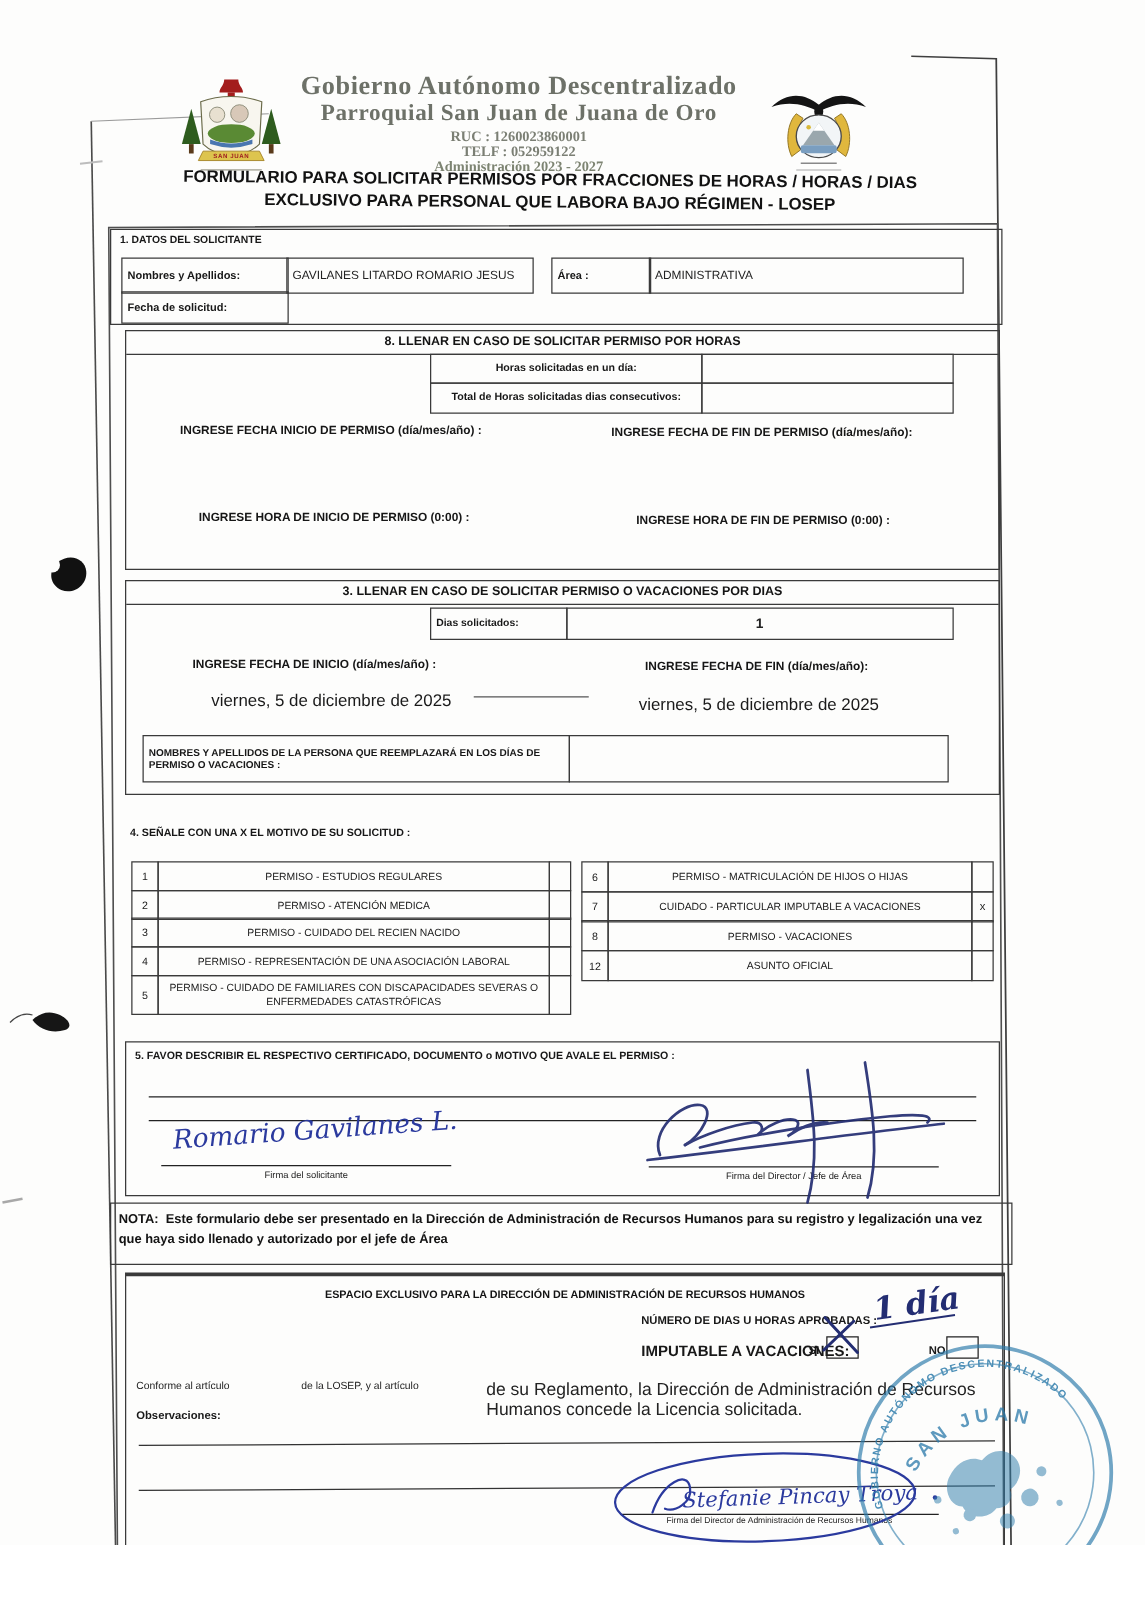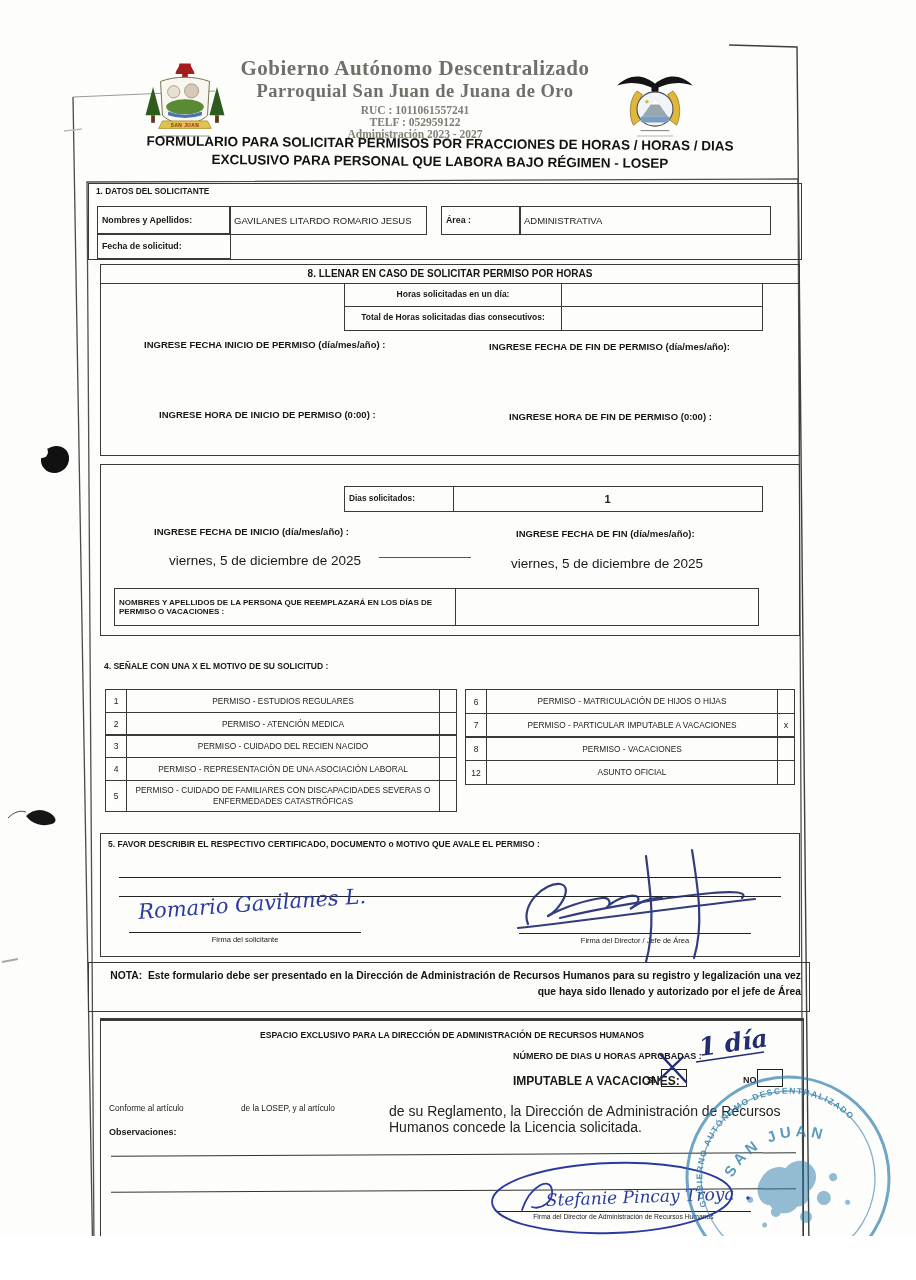--- a/index.html
+++ b/index.html
@@ -64,21 +64,21 @@
         <rect x="82" y="58" width="4" height="8" fill="#5a3a1a"></rect>
         <path d="M26,64 L74,64 L78,72 L22,72 Z" fill="#ddc44e" stroke="#a8862a" stroke-width="0.8"></path>
         <text x="50" y="70" font-size="5.2" font-weight="bold" fill="#a02020" text-anchor="middle" letter-spacing="0.5" font-family="Liberation Sans, sans-serif">SAN JUAN</text>
         <path d="M24,80 L76,80" stroke="#b8b8ae" stroke-width="1.5"></path>
       </svg>
     </div>
 
     <div class="abs" style="left:235px;top:56px;width:360px;text-align:center;">
       <div class="orgline" style="font-size:21px;letter-spacing:0.5px;">Gobierno Autónomo Descentralizado</div>
       <div class="orgline" style="font-size:18.5px;letter-spacing:0.5px;">Parroquial San Juan de Juana de Oro</div>
-      <div class="orgline" style="font-size:11.5px;color:#7b7f74;margin-top:2px;">RUC : 1011061557241</div>
+      <div class="orgline" style="font-size:11.5px;color:#7b7f74;margin-top:2px;">RUC : 1260023860001</div>
       <div class="orgline" style="font-size:11.5px;color:#7b7f74;">TELF : 052959122</div>
       <div class="orgline" style="font-size:11.5px;color:#7d8472;">Administración 2023 - 2027</div>
     </div>
 
     <div class="abs" style="left:610px;top:70px;width:90px;height:78px;">
       <svg width="90" height="78" viewBox="0 0 100 84">
         <path d="M8,16 C22,2 38,4 50,14 C62,4 78,2 92,16 C76,10 62,14 50,20 C38,14 24,10 8,16 Z" fill="#141414"></path>
         <ellipse cx="50" cy="20" rx="4" ry="6" fill="#141414"></ellipse>
         <path d="M30,22 C22,30 20,48 26,60 L34,54 C30,44 32,32 36,26 Z" fill="#e0b73d" stroke="#8a6d1d" stroke-width="0.8"></path>
         <path d="M70,22 C78,30 80,48 74,60 L66,54 C70,44 68,32 64,26 Z" fill="#e0b73d" stroke="#8a6d1d" stroke-width="0.8"></path>
@@ -112,20 +112,21 @@
       <div class="cell val" style="left:459.6px;top:18px;width:202px;height:24px;"></div>
       <div class="cell lbl" style="left:243px;top:40.6px;width:218px;height:25px;justify-content:center;text-align:center;font-size:8.5px;">Total de Horas solicitadas dias consecutivos:</div>
       <div class="cell val" style="left:459.6px;top:40.6px;width:202px;height:25px;"></div>
       <div class="ingrese" style="left:43px;top:74px;">INGRESE FECHA INICIO DE PERMISO (día/mes/año) :</div>
       <div class="ingrese" style="left:388px;top:76px;">INGRESE FECHA DE FIN DE PERMISO (día/mes/año):</div>
       <div class="ingrese" style="left:58px;top:144px;">INGRESE HORA DE INICIO DE PERMISO (0:00) :</div>
       <div class="ingrese" style="left:408px;top:146px;">INGRESE HORA DE FIN DE PERMISO (0:00) :</div>
     </div>
 
     <div class="box" style="left:100px;top:464px;width:698px;height:170px;">
+      <div class="sechead">3. LLENAR EN CASO DE SOLICITAR PERMISO O VACACIONES POR DIAS</div>
       <div class="cell lbl" style="left:243px;top:21px;width:110px;height:26px;font-size:8.3px;">Dias solicitados:</div>
       <div class="cell val" style="left:351.6px;top:21px;width:310px;height:26px;justify-content:center;font-weight:700;font-size:11px;">1</div>
       <div class="ingrese" style="left:53px;top:61px;">INGRESE FECHA DE INICIO (día/mes/año) :</div>
       <div class="ingrese" style="left:415px;top:63px;">INGRESE FECHA DE FIN (día/mes/año):</div>
       <div class="dateval" style="left:68px;top:88px;">viernes, 5 de diciembre de 2025</div>
       <div class="dateval" style="left:410px;top:91px;">viernes, 5 de diciembre de 2025</div>
       <div class="abs" style="left:278px;top:92px;width:92px;border-bottom:1.3px solid #555;"></div>
       <div class="cell lbl" style="left:13px;top:123px;width:342px;height:38px;font-size:8px;">NOMBRES Y APELLIDOS DE LA PERSONA QUE REEMPLAZARÁ EN  LOS DÍAS DE PERMISO O VACACIONES :</div>
       <div class="cell val" style="left:353.6px;top:123px;width:304px;height:38px;"></div>
     </div>
@@ -161,21 +162,21 @@
     </div>
 
     <div class="abs" style="left:465px;top:689px;width:330px;">
       <div class="mrow" style="height:25px;">
         <div class="mnum">6</div>
         <div class="mlab">PERMISO - MATRICULACIÓN DE HIJOS O HIJAS</div>
         <div class="mchk"></div>
       </div>
       <div class="mrow" style="height:25px;">
         <div class="mnum">7</div>
-        <div class="mlab">PERMISO - PARTICULAR IMPUTABLE A VACACIONES</div>
+        <div class="mlab">CUIDADO - PARTICULAR IMPUTABLE A VACACIONES</div>
         <div class="mchk">x</div>
       </div>
       <div class="mrow" style="height:25px;">
         <div class="mnum">8</div>
         <div class="mlab">PERMISO - VACACIONES</div>
         <div class="mchk"></div>
       </div>
       <div class="mrow" style="height:25px;">
         <div class="mnum">12</div>
         <div class="mlab">ASUNTO OFICIAL</div>
@@ -189,21 +190,21 @@
       <div class="abs" style="left:18px;top:62px;width:662px;border-bottom:1.6px solid #222;"></div>
       <div class="sigline" style="left:28px;top:98px;width:232px;"></div>
       <div class="siglbl" style="left:28px;top:101px;width:232px;">Firma del solicitante</div>
       <div class="sigline" style="left:418px;top:99px;width:232px;"></div>
       <div class="siglbl" style="left:418px;top:102px;width:232px;">Firma del Director / Jefe de Área</div>
     </div>
 
     <div class="abs" style="left:138px;top:892px;transform:rotate(-4deg);font:italic 500 21px 'DejaVu Serif',serif;color:#2b3a9e;z-index:6;">Romario Gavilanes L.</div>
 
     <div class="box" style="left:88px;top:962px;width:720px;height:48px;">
-      <div class="abs" style="left:6px;top:5px;width:706px;text-align:right;font-weight:700;font-size:10.3px;line-height:1.55;color:#131313;">
+      <div class="abs" style="left:6px;top:5px;width:706px;text-align:left;font-weight:700;font-size:10.3px;line-height:1.55;color:#131313;">
         <span>NOTA:</span>&nbsp;
         <span>Este formulario debe ser presentado en la Dirección de Administración de Recursos Humanos para su registro y legalización una vez que haya sido llenado y autorizado por el jefe de Área</span>
       </div>
     </div>
 
     <div class="box" style="left:100px;top:1018px;width:702px;height:217px;border-top-width:3px;">
       <div class="abs" style="left:0;top:9px;width:100%;text-align:center;font-weight:700;font-size:8.6px;color:#141414;">ESPACIO EXCLUSIVO PARA LA DIRECCIÓN DE ADMINISTRACIÓN DE RECURSOS HUMANOS</div>
       <div class="abs lbl" style="left:412px;top:30px;font-size:9px;">NÚMERO DE DIAS U HORAS APROBADAS :</div>
       <div class="abs lbl" style="left:412px;top:54px;font-size:12px;">IMPUTABLE A VACACIONES:</div>
       <div class="abs lbl" style="left:546px;top:54px;font-size:9px;">SI</div>

